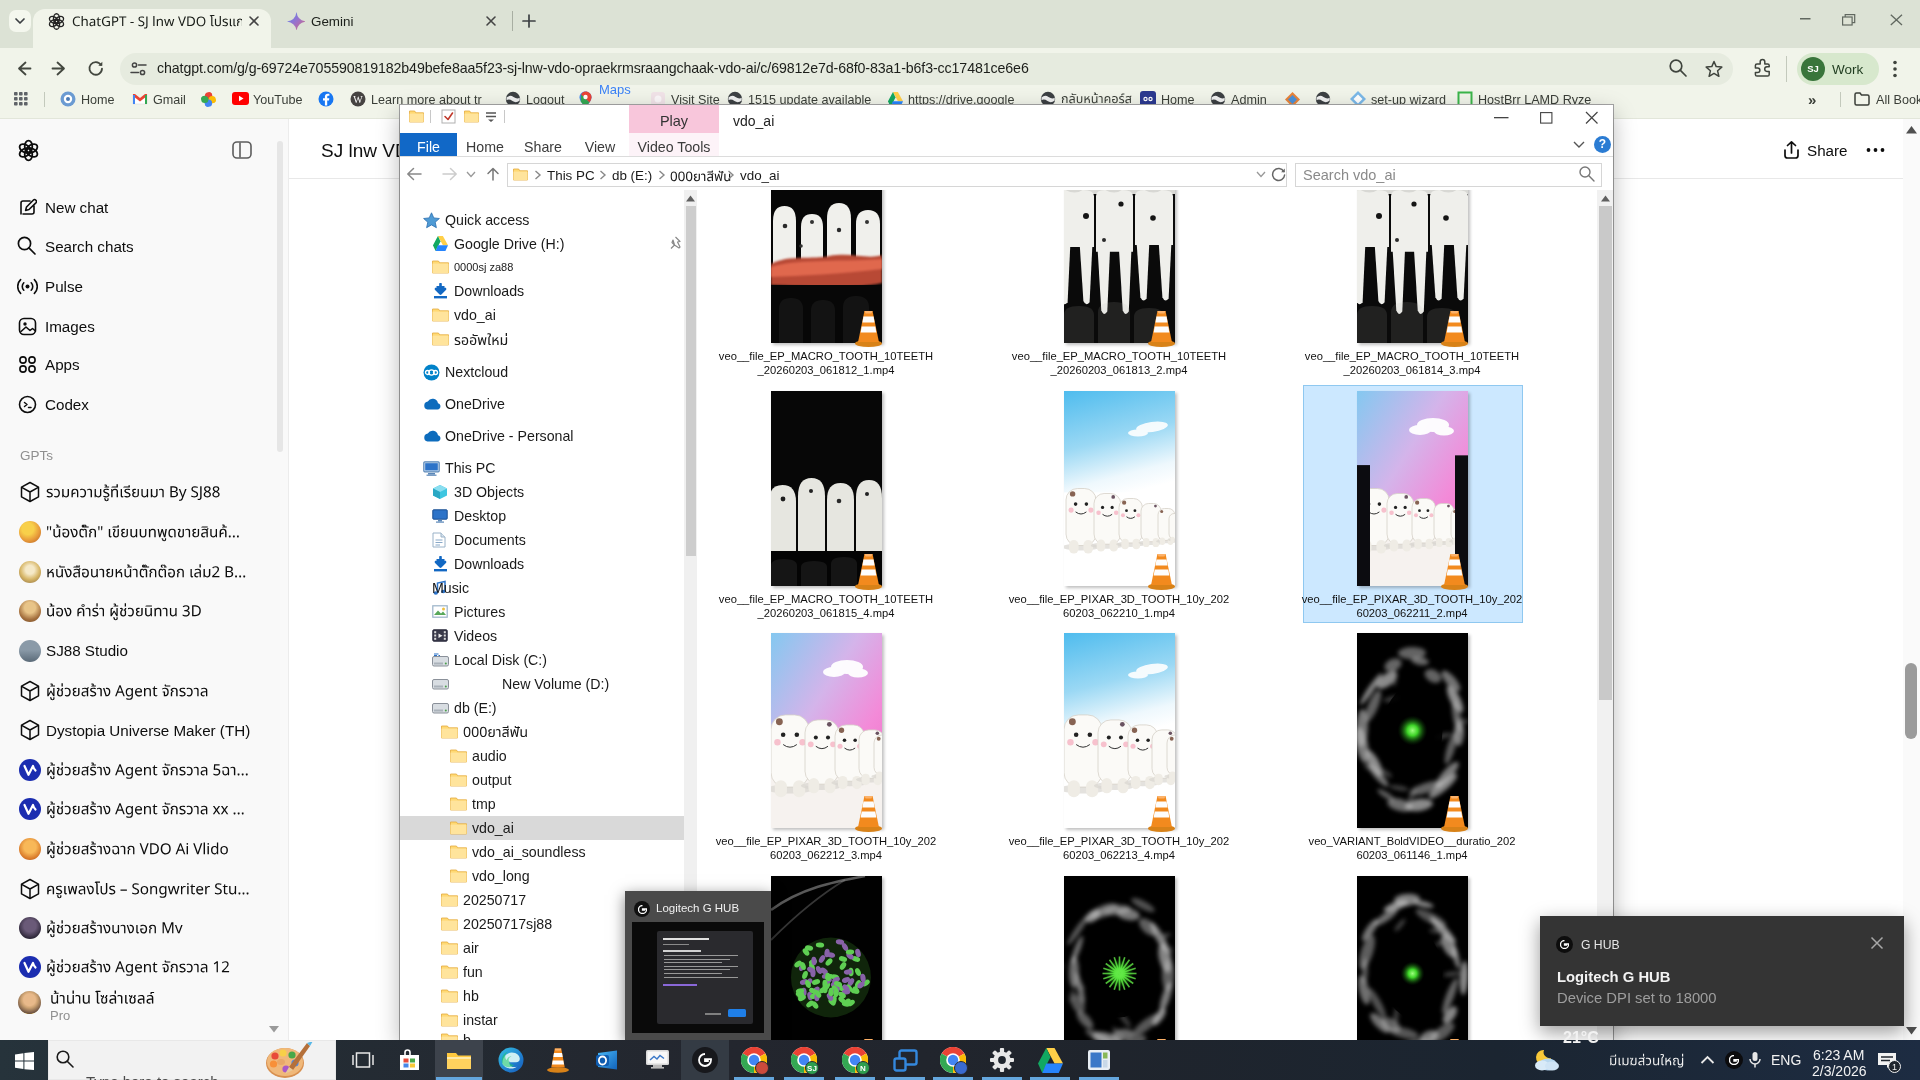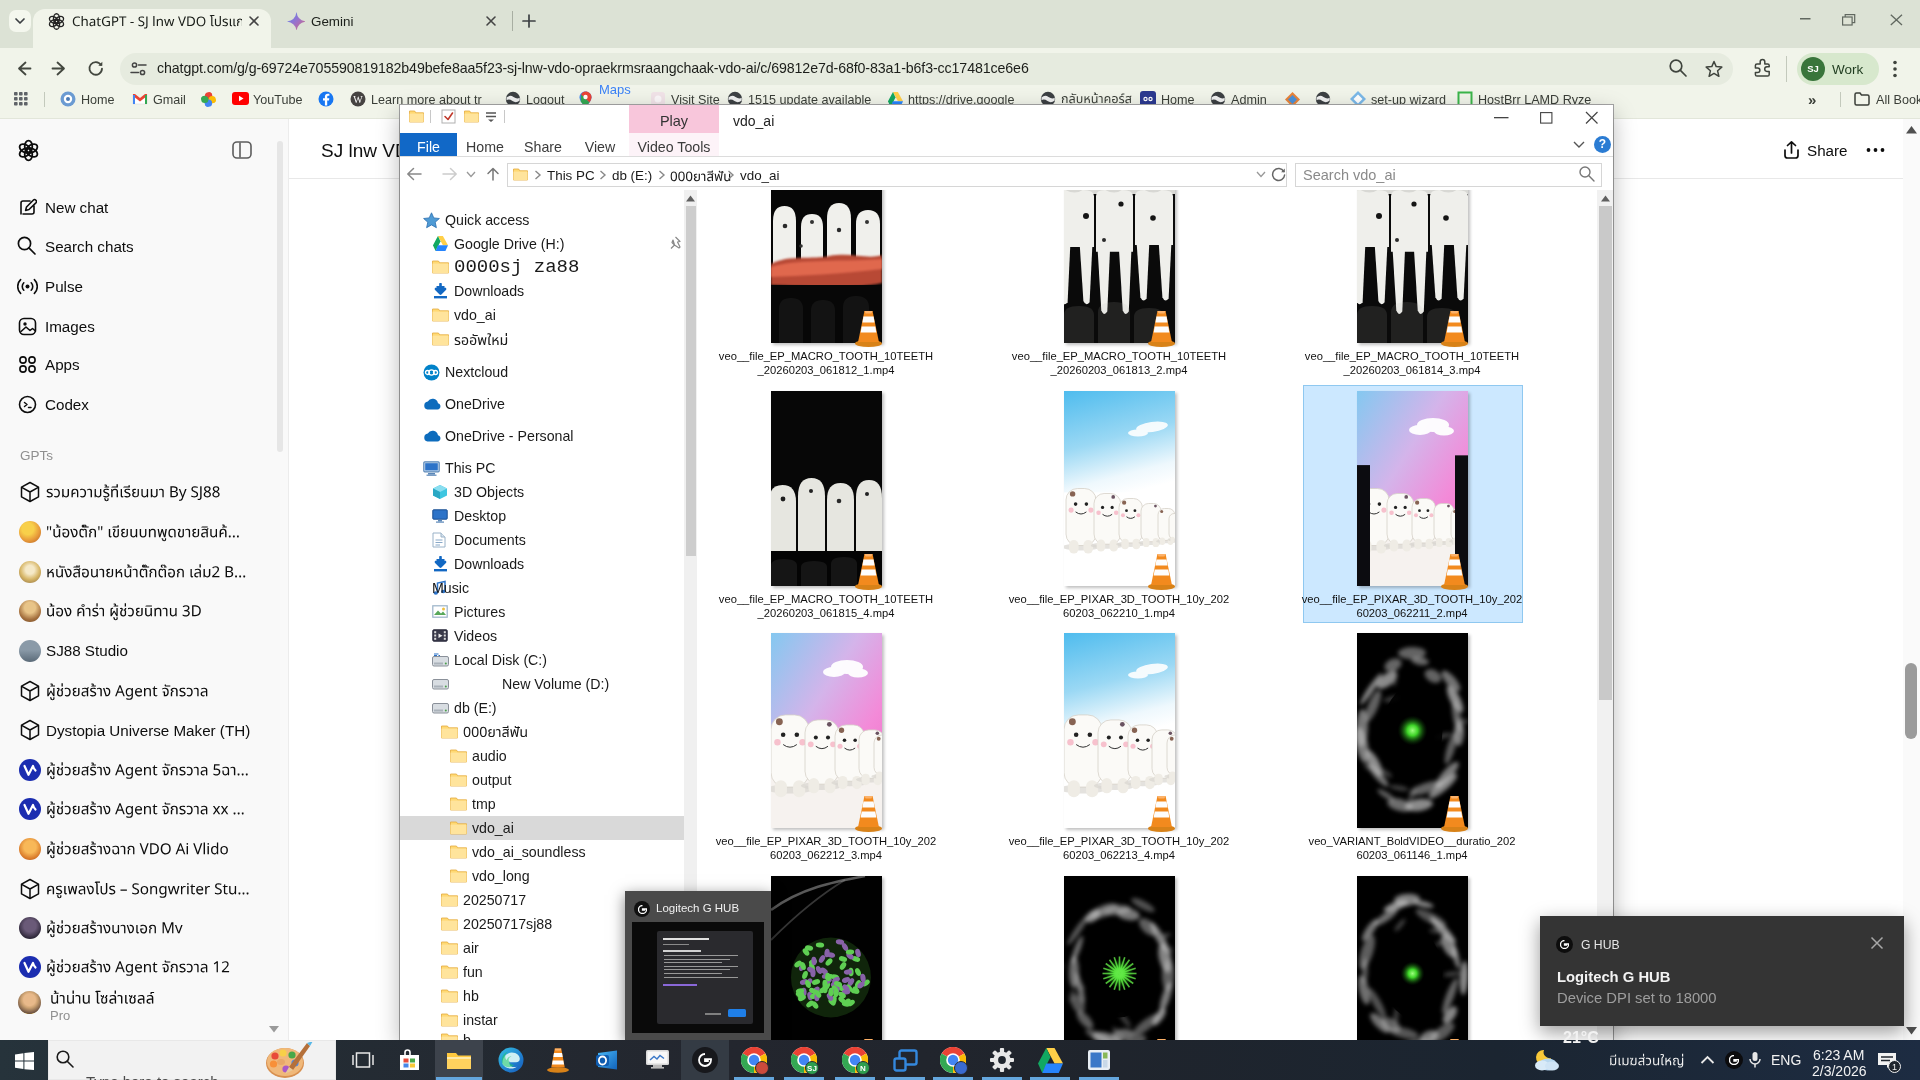--- a/index.html
+++ b/index.html
@@ -465,21 +465,21 @@
 <path d="M2.5500000000000003 15 L12.45 15 L15 9.3 L4.95 9.3 Z" fill="#2684fc"></path>
   </svg>
 <div style="position:absolute;left:454px;top:234.5px;font-size:14.2px;color:#1a1a1a;font-weight:400;line-height:18px;white-space:nowrap;">Google Drive (H:)</div>
 <svg style="position:absolute;left:668px;top:236px;" width="13" height="13" viewBox="0 0 13 13">
     <path d="M7.5 1 L12 5.5 L9.5 6 L12 11 L11 12 L6.5 9 L3 12.5 M6.5 9 L4 6.5 L5 4 Z" fill="none" stroke="#888" stroke-width="1.2" stroke-linejoin="round"></path>
   </svg>
 <svg style="position:absolute;left:432px;top:260px;" width="17" height="14" viewBox="0 0 17 14">
     <path d="M0.5 2 L0.5 13 L16.5 13 L16.5 2.8 L7.65 2.8 L6.46 1 L0.5 1 Z" fill="#ffd973" stroke="#e3a93c" stroke-width="0.8"></path>
 <path d="M0.5 3.6 L16.5 3.6 L16.5 13 L0.5 13 Z" fill="#ffe49c"></path>
   </svg>
-<div style="position:absolute;left:454px;top:258px;font-size:19px;color:#1a1a1a;font-weight:400;line-height:18px;white-space:nowrap;font-family:Liberation Mono, monospace;">0000sj za88</div>
+<div style="position:absolute;left:454px;top:258px;font-size:11px;color:#1a1a1a;font-weight:400;line-height:18px;white-space:nowrap;">0000sj za88</div>
 <svg style="position:absolute;left:432px;top:283px;" width="17" height="17" viewBox="0 0 17 17">
     <path d="M8.5 1 L8.5 9 M4 6 L8.5 10.5 L13 6" fill="none" stroke="#1268c3" stroke-width="2.6" stroke-linecap="round" stroke-linejoin="round"></path>
     <path d="M8.5 10.5 L4.5 6.5 L4.5 3 L12.5 3 L12.5 6.5 Z" fill="#1268c3"></path>
     <rect x="2" y="13" width="13" height="2.4" fill="#1268c3"></rect>
   </svg>
 <div style="position:absolute;left:454px;top:282px;font-size:14.2px;color:#1a1a1a;font-weight:400;line-height:18px;white-space:nowrap;">Downloads</div>
 <svg style="position:absolute;left:432px;top:308px;" width="17" height="14" viewBox="0 0 17 14">
     <path d="M0.5 2 L0.5 13 L16.5 13 L16.5 2.8 L7.65 2.8 L6.46 1 L0.5 1 Z" fill="#ffd973" stroke="#e3a93c" stroke-width="0.8"></path>
 <path d="M0.5 3.6 L16.5 3.6 L16.5 13 L0.5 13 Z" fill="#ffe49c"></path>
   </svg>

